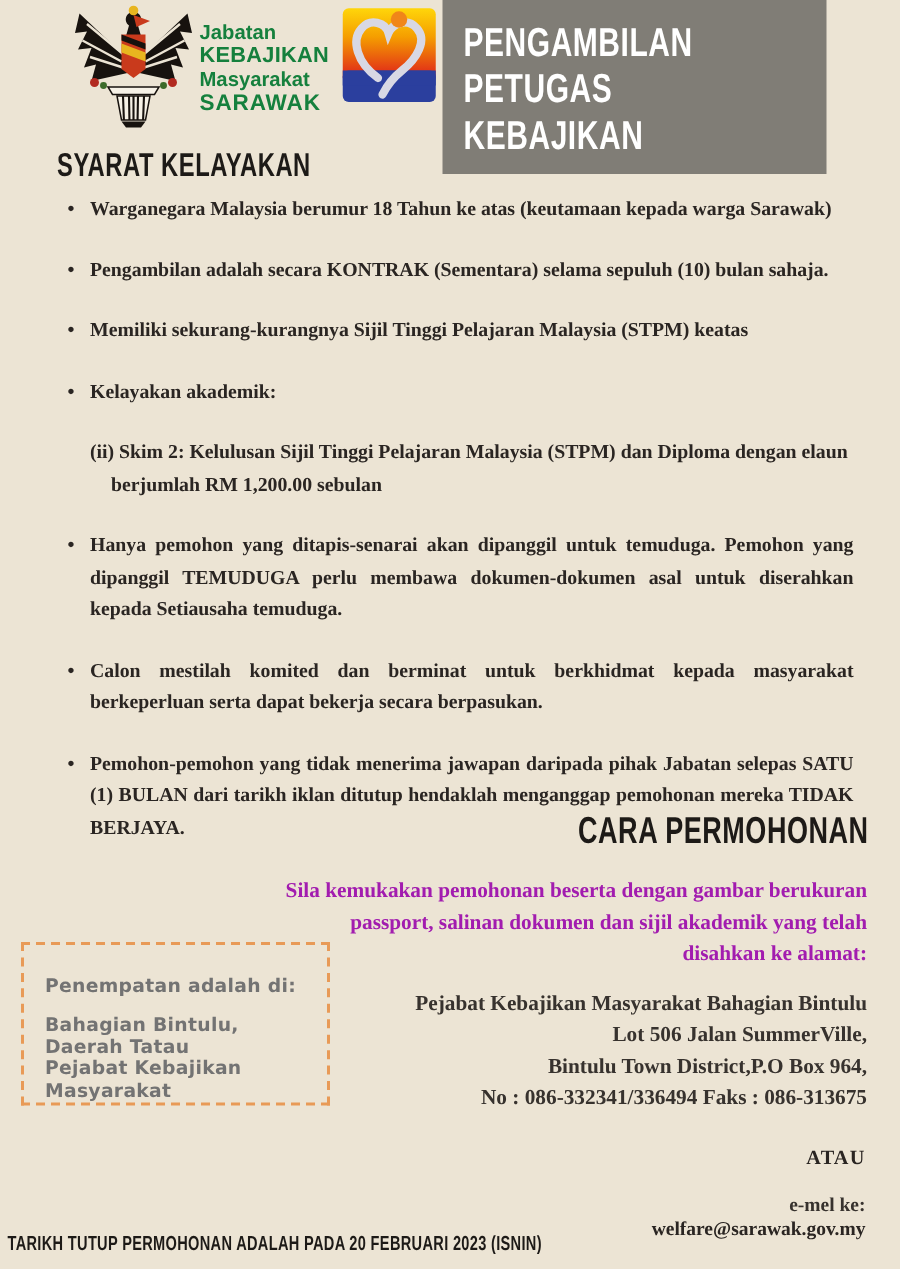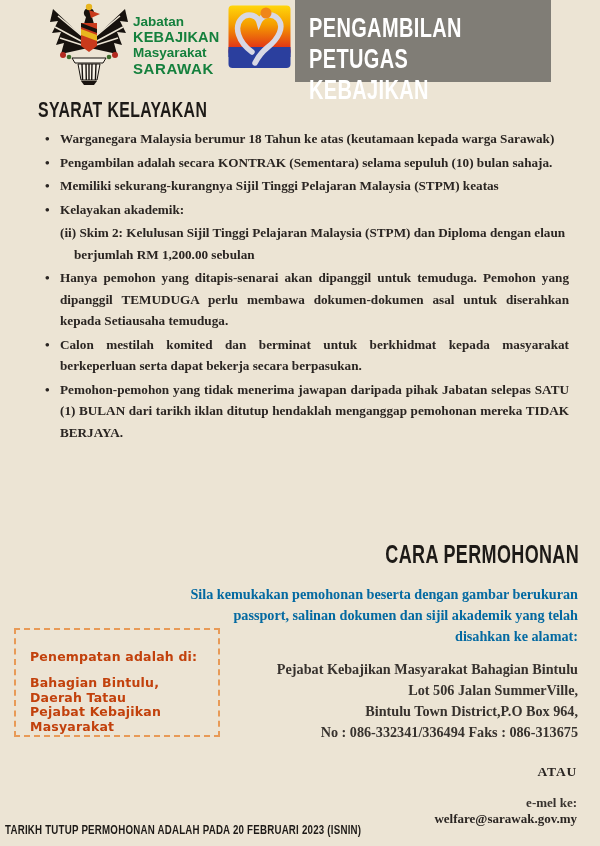--- a/index.html
+++ b/index.html
@@ -11,21 +11,21 @@
   }
   
   .crest-wrap { position:absolute; left:48px; top:2px; width:82px; height:86px; }
   .org-text { position:absolute; left:133px; top:14px; font-family:"Liberation Sans",sans-serif; font-weight:700; color:#15803d; line-height:15.5px; }
   .org-text .l1 { font-size:13.5px; }
   .org-text .l2 { font-size:14.5px; letter-spacing:0.2px; }
   .org-text .l3 { font-size:13.5px; }
   .org-text .l4 { font-size:15px; letter-spacing:0.6px; }
   .heart-wrap { position:absolute; left:228px; top:5px; width:63px; height:68px; }
   .banner {
-    position:absolute; left:295px; top:0; width:256px; height:82px;
+    position:absolute; left:295px; top:0; width:256px; height:116px;
     background:#807d76; padding:13px 8px 0 14px;
   }
   .banner-line {
     display:block; font-family:"Liberation Sans",sans-serif; font-weight:700;
     font-size:27px; line-height:31px; color:#ffffff; letter-spacing:0.5px;
     transform:scaleX(0.74); transform-origin:left top; white-space:nowrap;
   }
   
   .cond {
     font-family:"Liberation Sans",sans-serif; font-weight:700; color:#1d1a17;
@@ -33,42 +33,42 @@
   }
   .syarat-heading { position:absolute; left:38px; top:97px; font-size:22px; transform-origin:left top; letter-spacing:0.5px; }
   .cara-heading-row { position:absolute; right:21px; top:540px; }
   .cara-heading { font-size:25px; transform-origin:right top; letter-spacing:0.5px; }
   
   .req-list {
     position:absolute; left:38px; top:128px; width:531px; list-style:none;
     font-size:13.2px; font-weight:700; line-height:21.5px; text-align:justify;
     color:#2a2522;
   }
-  .req-list li { margin-top:2px; }
+  .req-list li { margin-top:19px; }
   .req-list li:first-child { margin-top:0; }
   .req-list li.bullet { position:relative; padding-left:22px; }
   .req-list li.bullet::before { content:"\2022"; position:absolute; left:7px; top:0; }
   .req-list li.sub { padding-left:36px; text-indent:-14px; text-align:left; }
   
   .cara-intro {
     position:absolute; right:22px; top:584px; width:390px; text-align:right;
-    font-size:14.2px; font-weight:700; line-height:21px; color:#0369a1;
+    font-size:14.2px; font-weight:700; line-height:21px; color:#a21caf;
   }
   .address-block {
     position:absolute; right:22px; top:659px; width:420px; text-align:right;
     font-size:14.2px; font-weight:700; line-height:21px; color:#37322e;
   }
   .atau { position:absolute; right:23px; top:764px; font-size:13.5px; font-weight:700; letter-spacing:0.8px; color:#2a2522; }
   .email-label { position:absolute; right:23px; top:795px; font-size:13px; font-weight:700; color:#37322e; }
   .email-value { position:absolute; right:23px; top:811px; font-size:13px; font-weight:700; color:#2a2522; }
   
   .placement-box {
     position:absolute; left:14px; top:628px; width:206px; height:109px;
     border:2px dashed #e89a57; padding:19px 10px 0 14px;
-    font-family:"DejaVu Sans",sans-serif; font-weight:700; color:#c2410c;
+    font-family:"DejaVu Sans",sans-serif; font-weight:700; color:#737373;
   }
   .placement-title { font-size:12.5px; margin-bottom:12px; letter-spacing:0.2px; }
   .placement-line { font-size:12.5px; line-height:14.5px; letter-spacing:0.2px; }
   
   .footer-row { position:absolute; left:5px; top:820px; }
   .footer-text { font-size:13.5px; transform-origin:left top; letter-spacing:0.3px; }
 </style>
 </head>
 <body>
 

